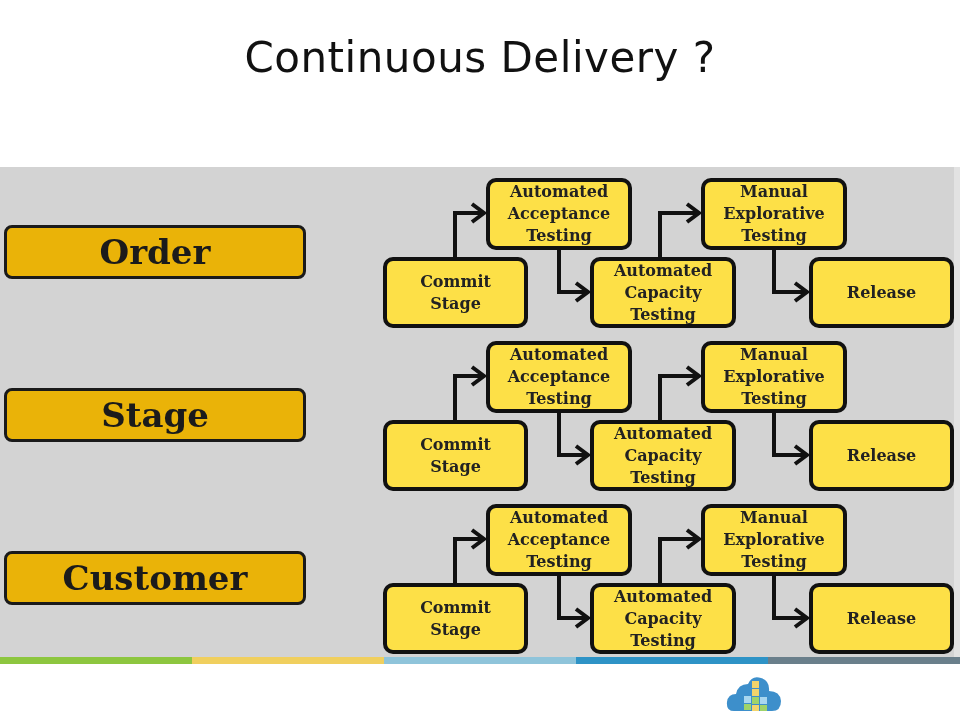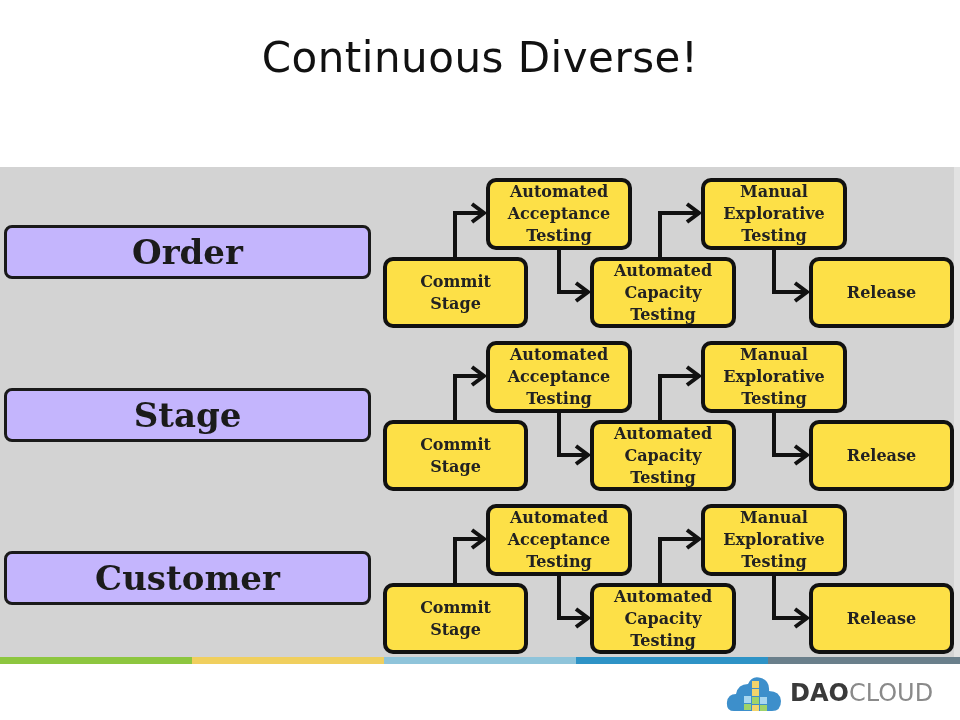--- a/index.html
+++ b/index.html
@@ -1,34 +1,34 @@
 <!DOCTYPE html>
 <html><head>
   <meta charset="utf-8">
   <style>
     html, body { margin: 0; padding: 0; }
     body { width: 960px; height: 720px; background: #ffffff; position: relative; overflow: hidden; font-family: "DejaVu Sans", sans-serif; }
     .title { position: absolute; left: 0; top: 30px; width: 960px; text-align: center; font-family: "DejaVu Sans", sans-serif; font-size: 42px; line-height: 56px; color: #111; letter-spacing: 0.5px; font-weight: normal; }
     .title div { white-space: nowrap; }
     .panel { position: absolute; left: 0; top: 167px; width: 960px; height: 490px; background: #d3d3d3; }
     .panel-edge { position: absolute; right: 0; top: 0; width: 6px; height: 100%; background: #e2e2e2; }
-    .label-box { position: absolute; left: 4px; width: 367px; height: 54px; border: 3px solid #1a1a1a; border-radius: 8px; background: #c4b5fd; box-sizing: border-box; display: flex; align-items: center; justify-content: center; font-family: "DejaVu Serif", serif; font-weight: bold; font-size: 34px; color: #1b1b1b; }
+    .label-box { position: absolute; left: 4px; width: 302px; height: 54px; border: 3px solid #1a1a1a; border-radius: 8px; background: #eab308; box-sizing: border-box; display: flex; align-items: center; justify-content: center; font-family: "DejaVu Serif", serif; font-weight: bold; font-size: 34px; color: #1b1b1b; }
     .node { position: absolute; border: 4px solid #111; border-radius: 10px; background: #fde047; box-sizing: border-box; display: flex; align-items: center; justify-content: center; text-align: center; font-family: "DejaVu Serif", serif; font-weight: bold; font-size: 16px; line-height: 22px; color: #222; white-space: pre-line; overflow: hidden; }
     svg.arrows { position: absolute; left: 0; top: 0; }
     .stripe { position: absolute; top: 657px; height: 7px; }
     .logo { position: absolute; left: 726px; top: 672px; width: 212px; height: 42px; display: flex; align-items: center; }
     .logo-text { font-family: "DejaVu Sans", sans-serif; font-size: 24px; letter-spacing: 0px; margin-left: 8px; }
     .logo-dao { font-weight: bold; color: #3a3a3a; }
     .logo-cloud { font-weight: normal; color: #8a8a8a; }
   </style>
 </head>
 <body>
 
 <div class="title">
-  <div>Continuous Diverse!</div>
+  <div>Continuous Delivery ?</div>
 </div>
 
 <div class="panel">
   <div class="panel-edge"></div>
   <div id="rows">
       <div class="label-box" style="top: 58px;">Order</div>
       <div class="node" style="left: 383px; top: 90px; width: 145px; height: 71px;">Commit
 Stage</div>
       <div class="node" style="left: 486px; top: 11px; width: 146px; height: 72px;">Automated
 Acceptance
@@ -108,14 +108,13 @@
     <path id="cloud-path" d="M8 38 Q0 38 1 29 Q2 21 10 21 Q12 11 22 11 Q26 2 35 5 Q44 8 43 18 Q54 18 55 28 Q55 38 46 38 Z" fill="#3d8fcb"></path>
     <rect x="26" y="8" width="7" height="7" fill="#f2d46b"></rect>
     <rect x="26" y="16" width="7" height="7" fill="#f2d46b"></rect>
     <rect x="18" y="23" width="7" height="7" fill="#a8d6ef"></rect>
     <rect x="26" y="24" width="7" height="7" fill="#9fd36a"></rect>
     <rect x="34" y="24" width="7" height="7" fill="#a8d6ef"></rect>
     <rect x="18" y="31" width="7" height="6" fill="#9fd36a"></rect>
     <rect x="26" y="32" width="7" height="6" fill="#f2d46b"></rect>
     <rect x="34" y="32" width="7" height="6" fill="#9fd36a"></rect>
   </svg>
-  <span class="logo-text"><span class="logo-dao">DAO</span><span class="logo-cloud">CLOUD</span></span>
 </div>
 
 </body></html>

